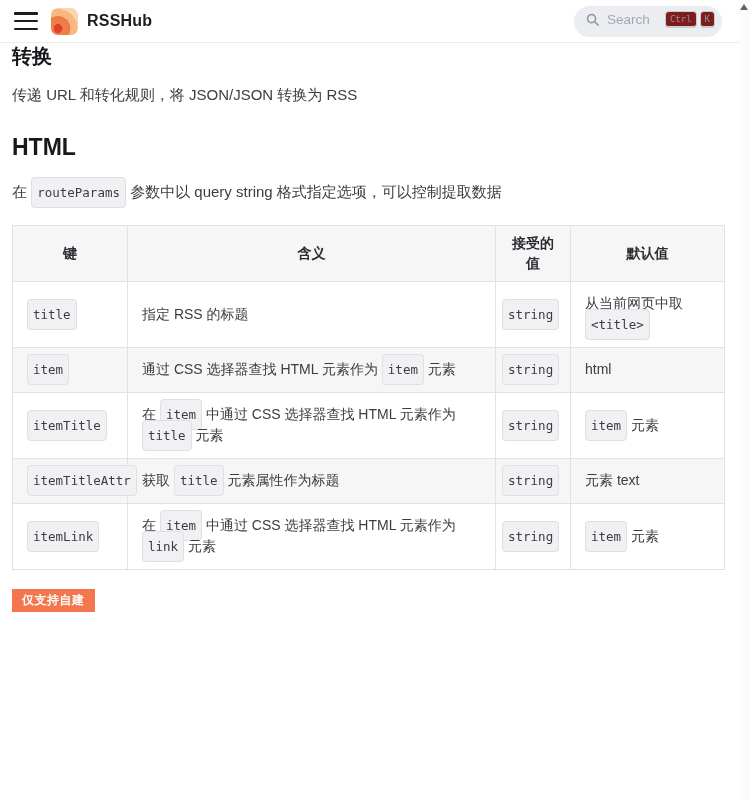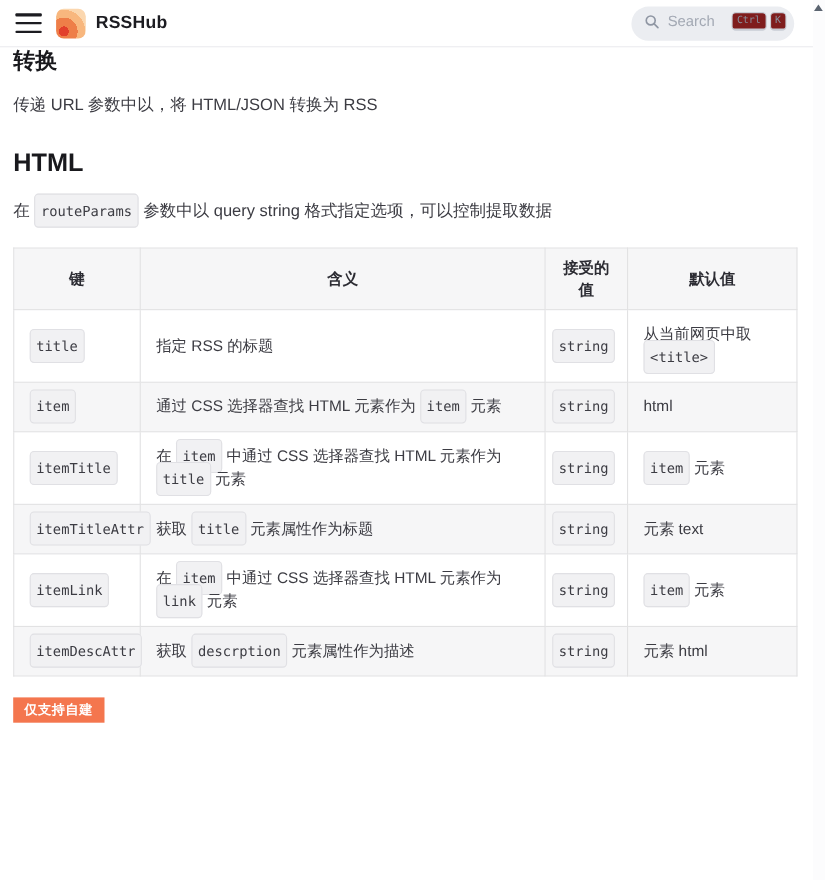--- a/index.html
+++ b/index.html
@@ -70,21 +70,21 @@
       </svg>
       <span class="search-text">Search</span>
       <span class="kbd">Ctrl</span>
       <span class="kbd">K</span>
     </div>
   </div>
 
   
   <div class="main">
     <h1 class="page-title">转换</h1>
-    <div class="subtitle">传递 URL 参数中以，将 HTML/JSON 转换为 RSS</div>
+    <div class="subtitle">传递 URL 和转化规则，将 JSON/JSON 转换为 RSS</div>
     <h2 class="section-heading">HTML</h2>
     <p class="intro" id="intro-paragraph">在 <code class="chip">routeParams</code> 参数中以 query string 格式指定选项，可以控制提取数据</p>
 
     <table class="params">
       <colgroup>
         <col class="col-key">
           <col class="col-meaning">
           <col class="col-accepts">
           <col class="col-default">
       </colgroup>
@@ -120,26 +120,20 @@
             <td>获取 <code class="chip">title</code> 元素属性作为标题</td>
             <td class="cell-accepts"><code class="chip">string</code></td>
             <td>元素 text</td>
           </tr>
           <tr>
             <td><code class="chip">itemLink</code></td>
             <td>在 <code class="chip">item</code> 中通过 CSS 选择器查找 HTML 元素作为 <code class="chip">link</code> 元素</td>
             <td class="cell-accepts"><code class="chip">string</code></td>
             <td><code class="chip">item</code> 元素</td>
           </tr>
-          <tr>
-            <td><code class="chip">itemDescAttr</code></td>
-            <td>获取 <code class="chip">descrption</code> 元素属性作为描述</td>
-            <td class="cell-accepts"><code class="chip">string</code></td>
-            <td>元素 html</td>
-          </tr>
         </tbody>
     </table>
   </div>
 
   
   <div class="badge">仅支持自建</div>
   
 
   
   <div class="scroll-strip"></div>

